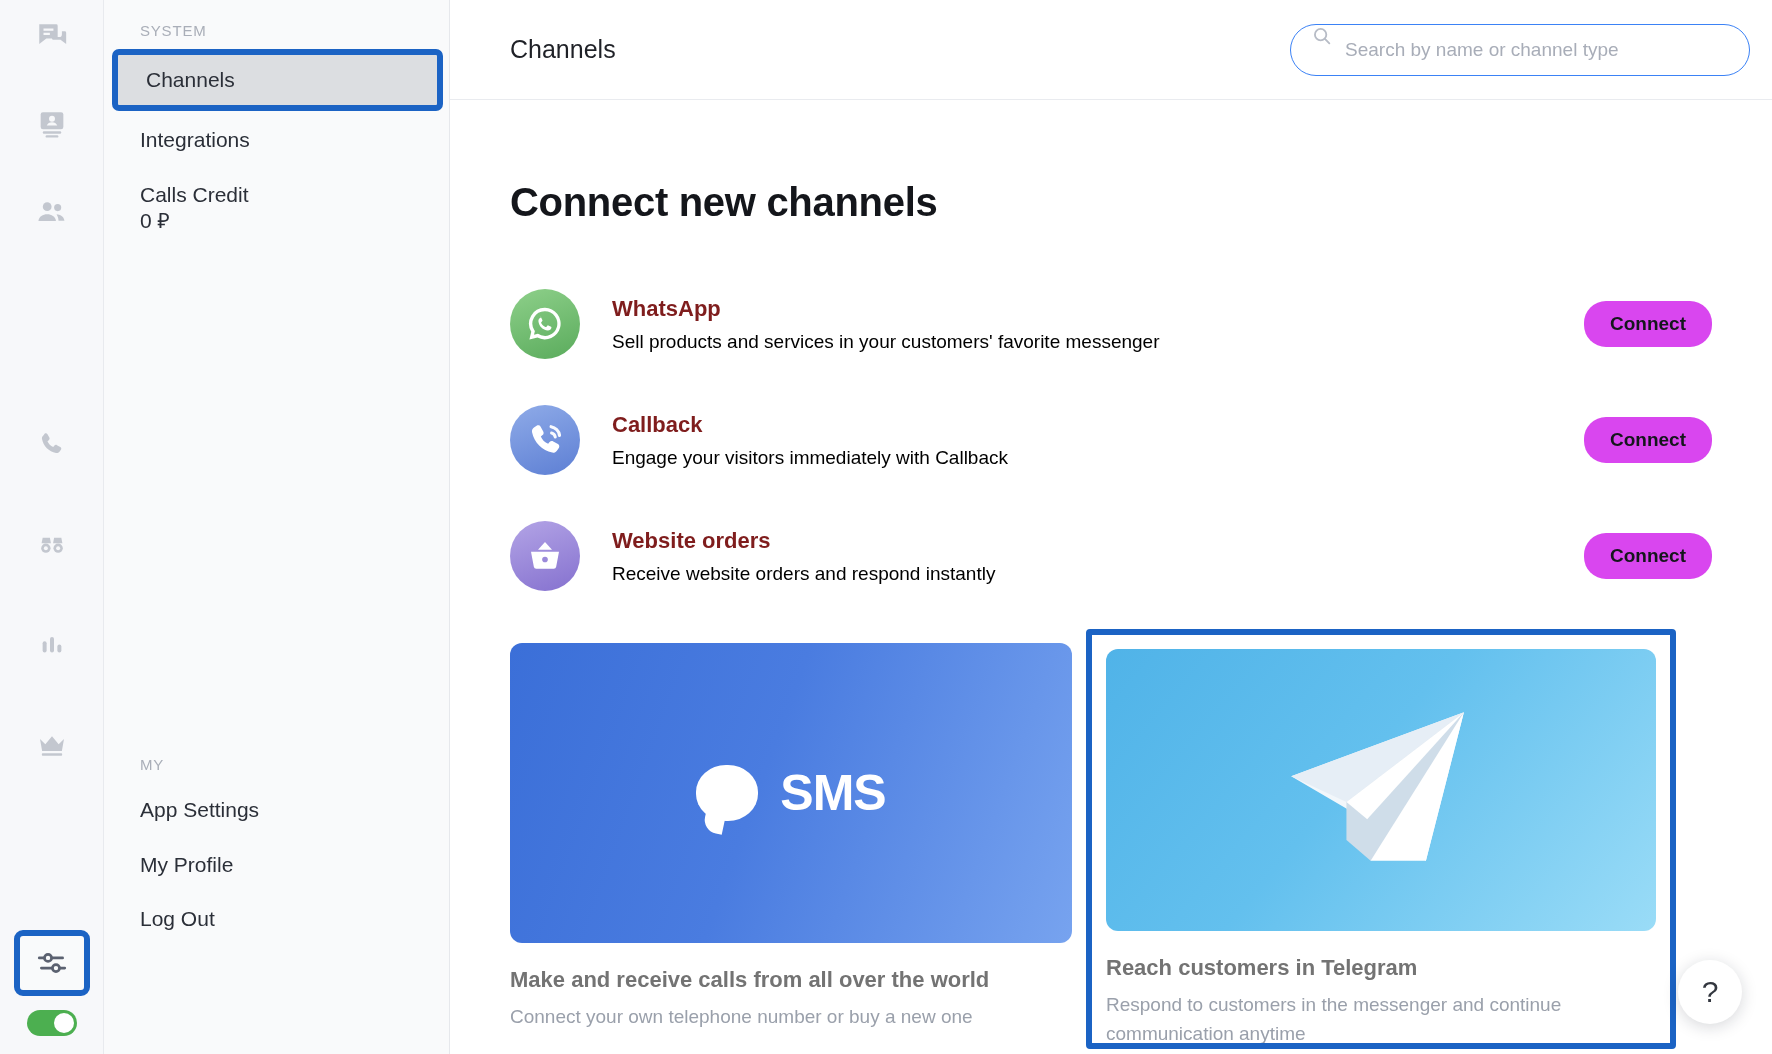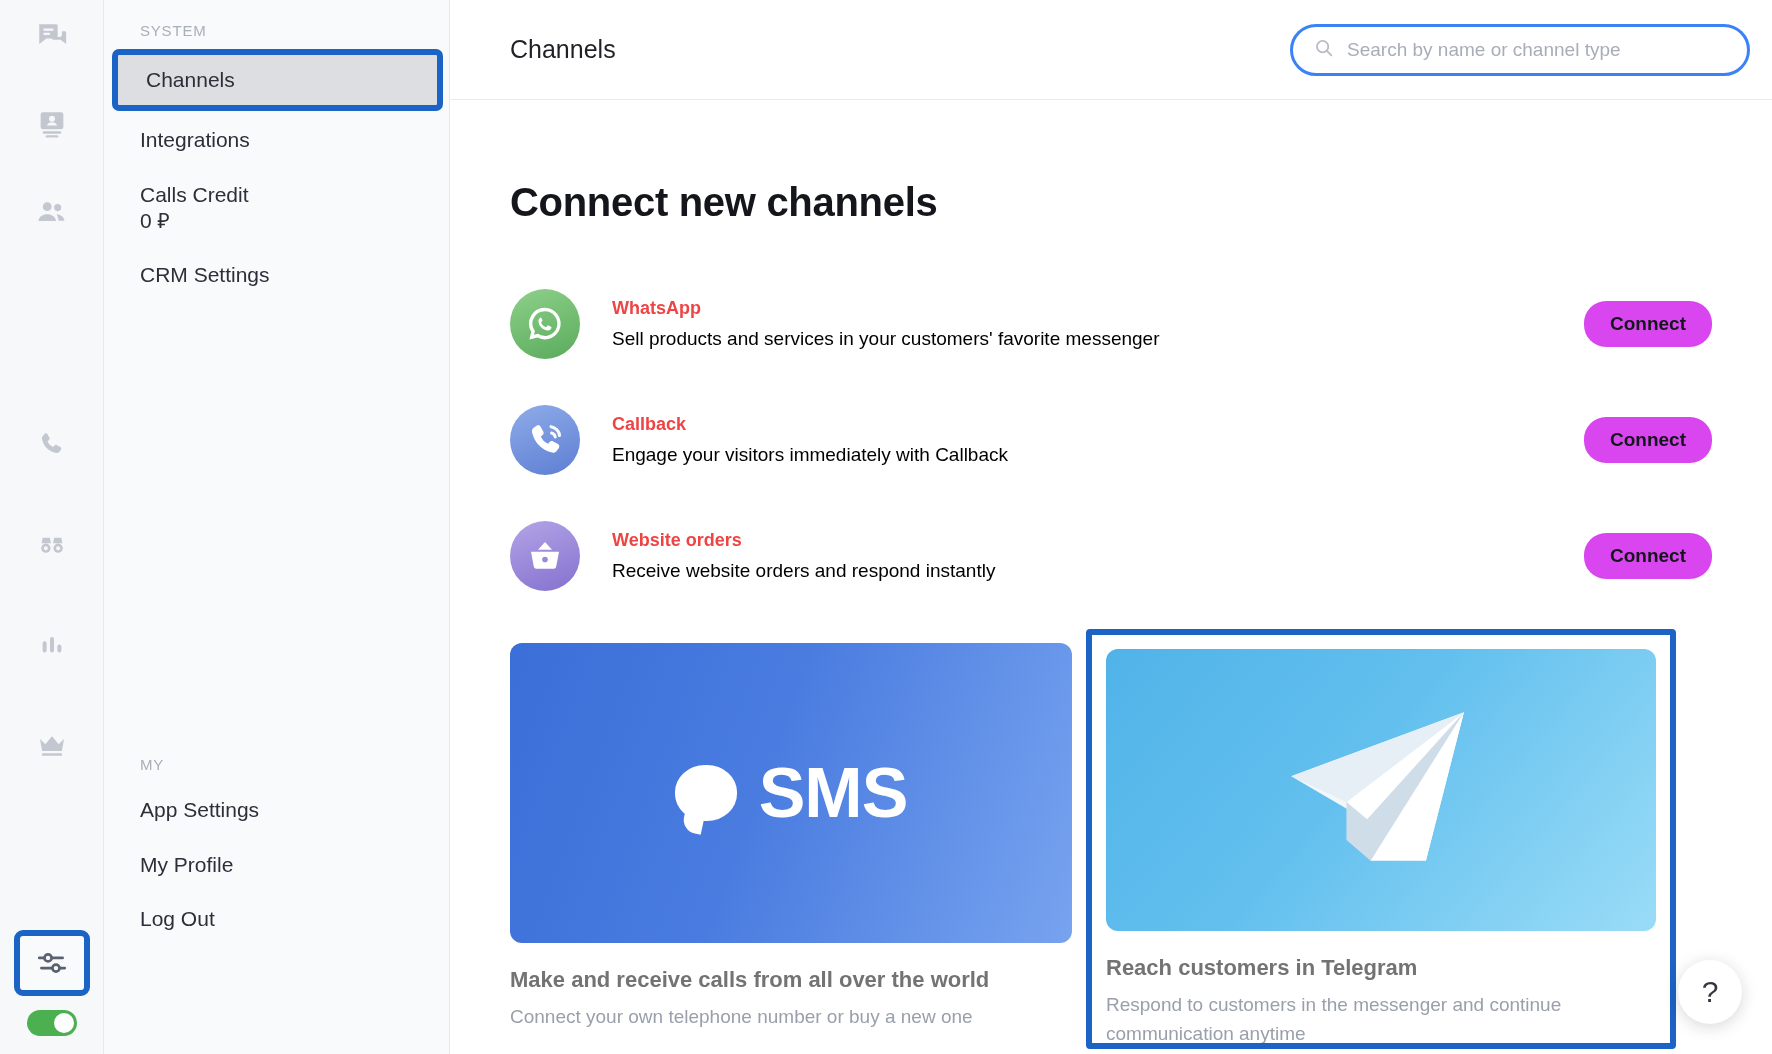--- a/index.html
+++ b/index.html
@@ -81,63 +81,63 @@
   .topbar {
     height: 100px; min-height: 100px;
     border-bottom: 1px solid #e9ebef;
     display: flex; align-items: center;
     padding: 0 22px 0 60px;
   }
   .topbar-title { font-size: 25px; color: #1f2127; font-weight: 400; }
   .search {
     margin-left: auto;
     width: 460px; height: 52px;
-    border: 3px solid #3b82f6; border-radius: 26px;
-    display: flex; align-items: center; gap: 12px;
+    border: 1px solid #3b82f6; border-radius: 26px;
+    display: flex; gap: 12px;
     padding: 0 20px;
     background: #fff;
   }
   .search svg { color: #b7bcc6; flex: 0 0 auto; }
   .search input {
     border: 0; outline: 0; background: transparent;
     font-family: inherit; font-size: 19px; color: #3b3f48;
     width: 100%;
   }
   .search input::placeholder { color: #a8adb8; }
 
   .content { flex: 1; padding: 40px 60px 0 60px; overflow: hidden; }
   .page-title { font-size: 40px; font-weight: bold; color: #14161b; letter-spacing: -.3px; margin-top: 40px; }
 
   
   .rows { margin-top: 48px; }
   .row { display: flex; align-items: center; padding: 16px 0; }
   .row + .row { margin-top: 14px; }
   .row-ico { width: 70px; height: 70px; border-radius: 50%; flex: 0 0 auto; display: flex; align-items: center; justify-content: center; }
   .row-txt { margin-left: 32px; flex: 1; }
-  .row-name { font-size: 18px; font-weight: bold; color: #ef4444; }
+  .row-name { font-size: 22px; font-weight: bold; color: #7f1d1d; }
   .row-desc { font-size: 19px; color: #000000; margin-top: 9px; }
   .btn-connect {
     background: #d946ef; border: 0; border-radius: 22px;
     padding: 12px 26px; font-family: inherit;
     font-size: 19px; font-weight: bold; color: #14161b; cursor: pointer;
   }
 
   
   .cards { display: flex; gap: 28px; margin-top: 36px; }
   .card { width: 562px; flex: 0 0 auto; }
   .card-art {
     height: 300px; border-radius: 12px;
     display: flex; align-items: center; justify-content: center;
   }
   .card-art.sms { background: linear-gradient(110deg,#3b6fd8 0%,#4a7ce0 45%,#77a3ef 100%); }
   .card-art.tg  { background: linear-gradient(130deg,#50b3e8 0%,#63c0ee 45%,#9adcf7 100%); }
   .sms-logo { display: flex; align-items: center; gap: 22px; }
   .sms-bubble { width: 62px; height: 56px; background: #fff; border-radius: 30px/27px; position: relative; }
   .sms-bubble::after { content:""; position:absolute; left: 8px; bottom:-12px; width:20px; height:20px; background:#fff; border-radius: 0 0 0 14px; transform: rotate(12deg); }
-  .sms-word { color: #fff; font-size: 70px; font-weight: bold; letter-spacing: -1px; }
+  .sms-word { color: #fff; font-size: 50px; font-weight: bold; letter-spacing: -1px; }
 
   .card-title { font-size: 22px; font-weight: bold; color: #737373; margin-top: 24px; }
   .card-desc { font-size: 19px; color: #9aa0ab; margin-top: 10px; line-height: 1.5; }
 
   .card-hl {
     position: relative;
     border: 6px solid #1b63c4; border-radius: 4px;
     padding: 14px 14px 0 14px;
     margin: -14px -14px 0 -14px;
     background: #fff;
@@ -242,21 +242,20 @@
       <div class="side-item">Channels</div>
     </div>
 
     <div class="side-item">Integrations</div>
 
     <div class="side-item">
       <div>Calls Credit</div>
       <div class="sub">0 ₽</div>
     </div>
 
-    <div class="side-item">CRM Settings</div>
 
     <div class="side-my">
       <div class="side-group-label">MY</div>
       <div class="side-item">App Settings</div>
       <div class="side-item">My Profile</div>
       <div class="side-item">Log Out</div>
     </div>
   </div>
 
   <div class="main">

